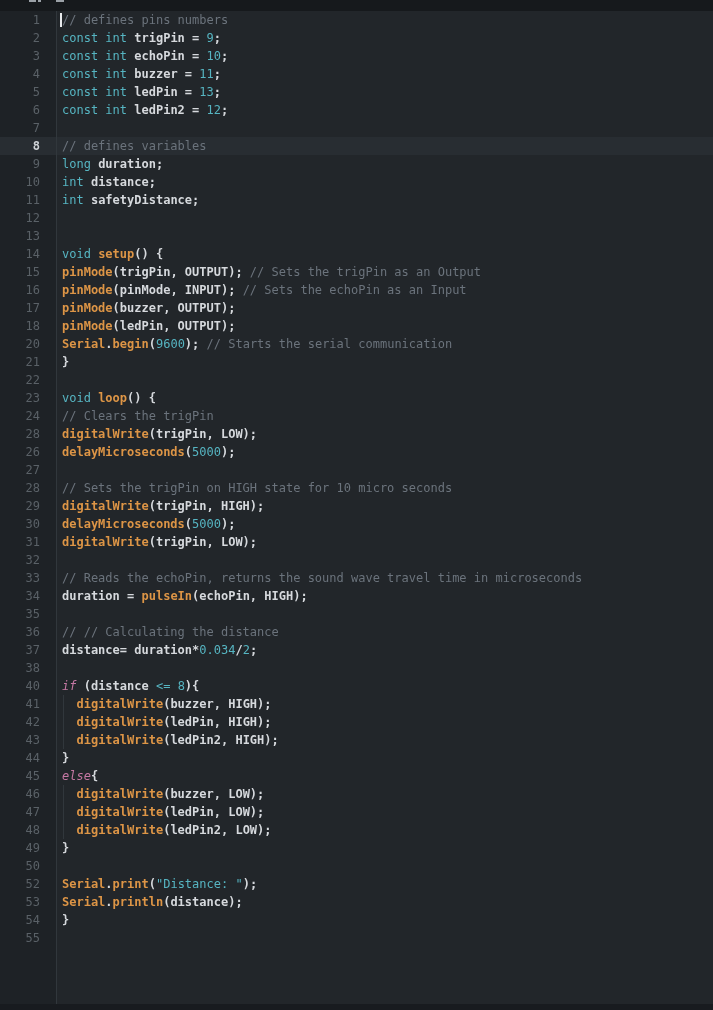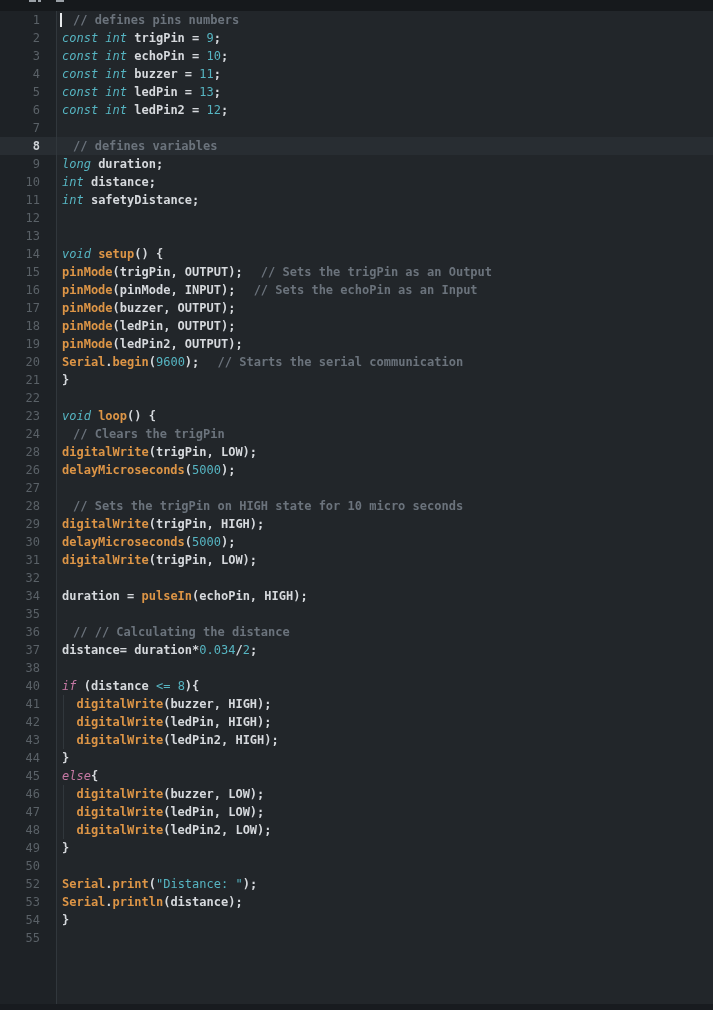--- a/index.html
+++ b/index.html
@@ -56,22 +56,22 @@
   .row.hl .gut{color:var(--lnum-active);font-weight:bold;}
   .row.ig .code::before{
     content:"";position:absolute;left:6px;top:0;bottom:0;width:1px;
     background:var(--sep);
   }
   .caret{
     position:absolute;left:3px;top:2px;width:2px;height:14px;
     background:var(--caret);
   }
   
-  .t-c{color:var(--comment);font-weight:bold;margin-left:11px;}
-  .t-k{color:var(--teal);font-weight:normal;font-style:italic;}
+  .t-c{color:var(--comment);font-weight:normal;}
+  .t-k{color:var(--teal);font-weight:normal;}
   .t-n{color:var(--teal);font-weight:normal;}
   .t-f{color:var(--orange);font-weight:bold;}
   .t-w{color:var(--plain);font-weight:bold;}
   .t-p{color:var(--pink);font-weight:normal;font-style:italic;}
   .bottombar{
     position:absolute;left:0;right:0;bottom:0;height:6px;
     background:var(--bottombar-bg);z-index:3;
   }
 </style>
 </head>
@@ -150,24 +150,20 @@
       </div>
       <div class="row">
         <div class="gut">17</div>
         <div class="code"><span class="t-f">pinMode</span><span class="t-w">(buzzer, OUTPUT);</span></div>
       </div>
       <div class="row">
         <div class="gut">18</div>
         <div class="code"><span class="t-f">pinMode</span><span class="t-w">(ledPin, OUTPUT);</span></div>
       </div>
       <div class="row">
-        <div class="gut">19</div>
-        <div class="code"><span class="t-f">pinMode</span><span class="t-w">(ledPin2, OUTPUT);</span></div>
-      </div>
-      <div class="row">
         <div class="gut">20</div>
         <div class="code"><span class="t-f">Serial</span><span class="t-w">.</span><span class="t-f">begin</span><span class="t-w">(</span><span class="t-n">9600</span><span class="t-w">); </span><span class="t-c">// Starts the serial communication</span></div>
       </div>
       <div class="row">
         <div class="gut">21</div>
         <div class="code"><span class="t-w">}</span></div>
       </div>
       <div class="row">
         <div class="gut">22</div>
         <div class="code"></div>
@@ -204,20 +200,24 @@
         <div class="gut">30</div>
         <div class="code"><span class="t-f">delayMicroseconds</span><span class="t-w">(</span><span class="t-n">5000</span><span class="t-w">);</span></div>
       </div>
       <div class="row">
         <div class="gut">31</div>
         <div class="code"><span class="t-f">digitalWrite</span><span class="t-w">(trigPin, LOW);</span></div>
       </div>
       <div class="row">
         <div class="gut">32</div>
         <div class="code"></div>
+      </div>
+      <div class="row">
+        <div class="gut">33</div>
+        <div class="code"><span class="t-c">// Reads the echoPin, returns the sound wave travel time in microseconds</span></div>
       </div>
       <div class="row">
         <div class="gut">34</div>
         <div class="code"><span class="t-w">duration = </span><span class="t-f">pulseIn</span><span class="t-w">(echoPin, HIGH);</span></div>
       </div>
       <div class="row">
         <div class="gut">35</div>
         <div class="code"></div>
       </div>
       <div class="row">

